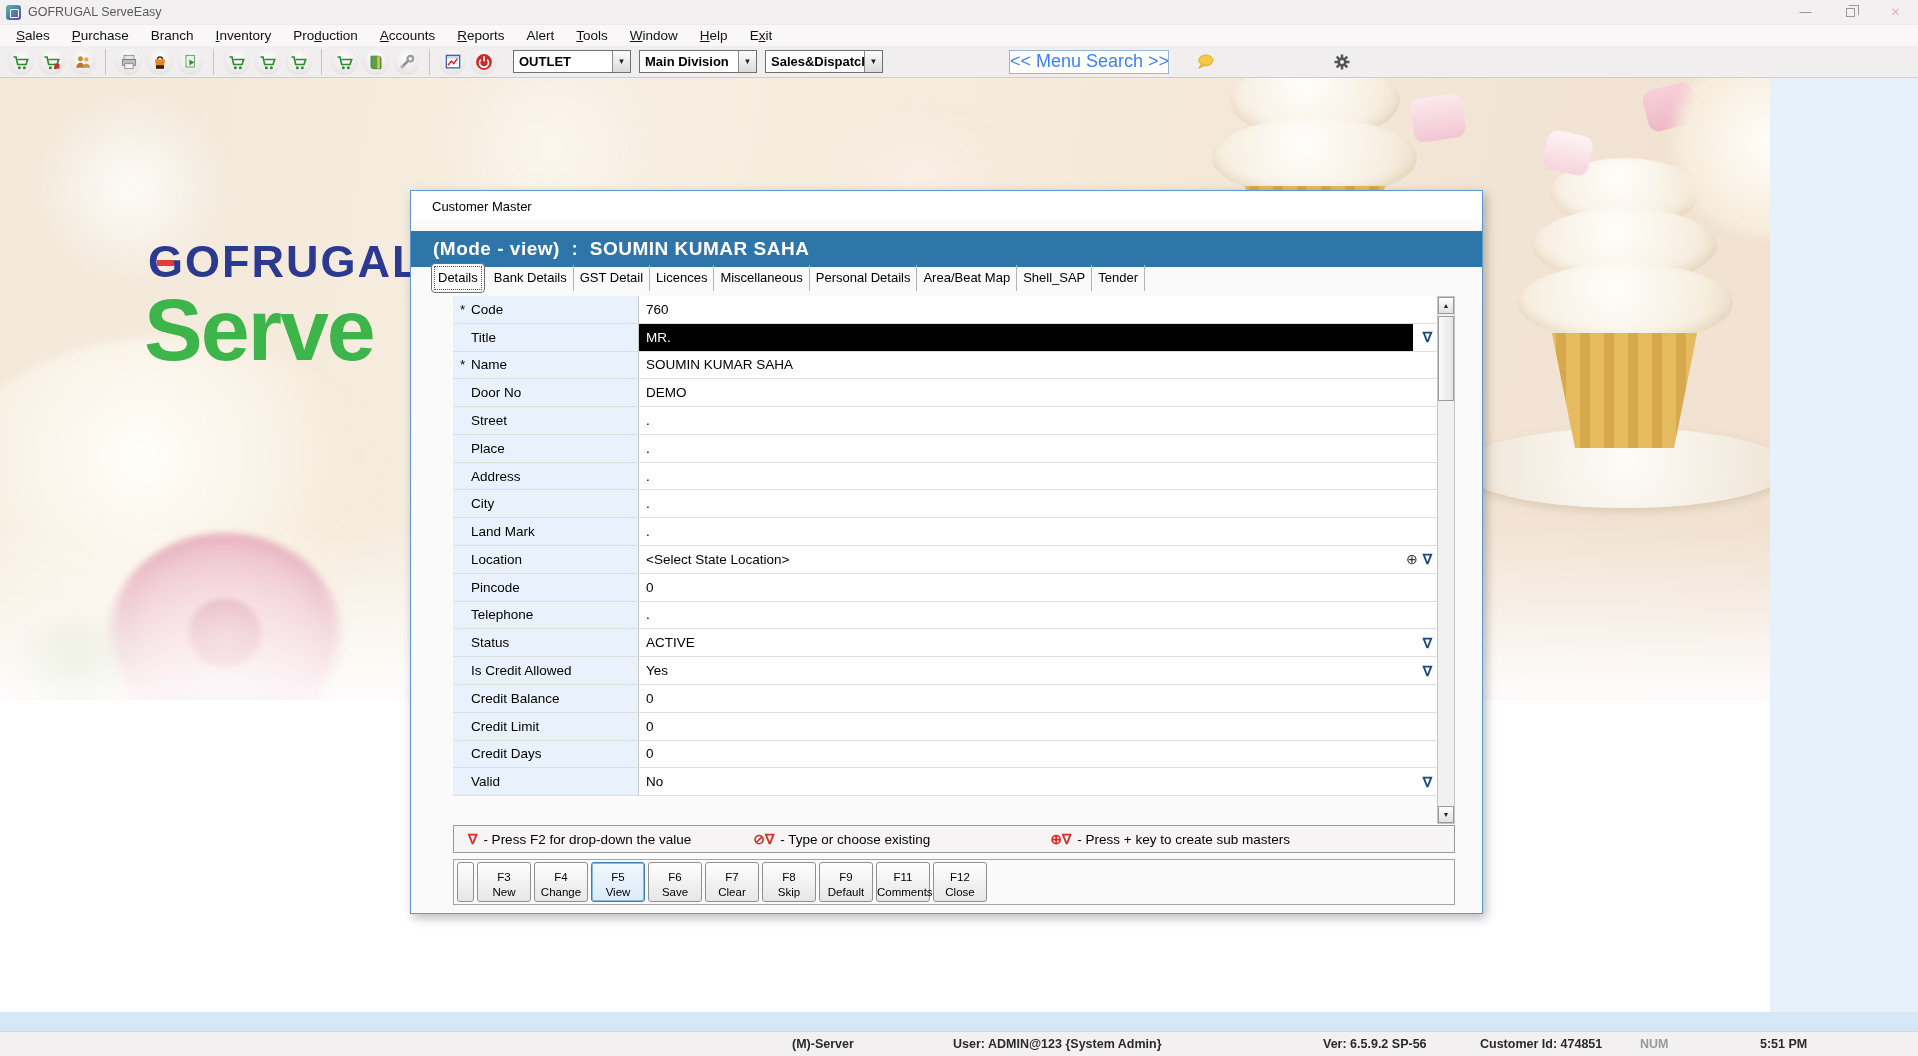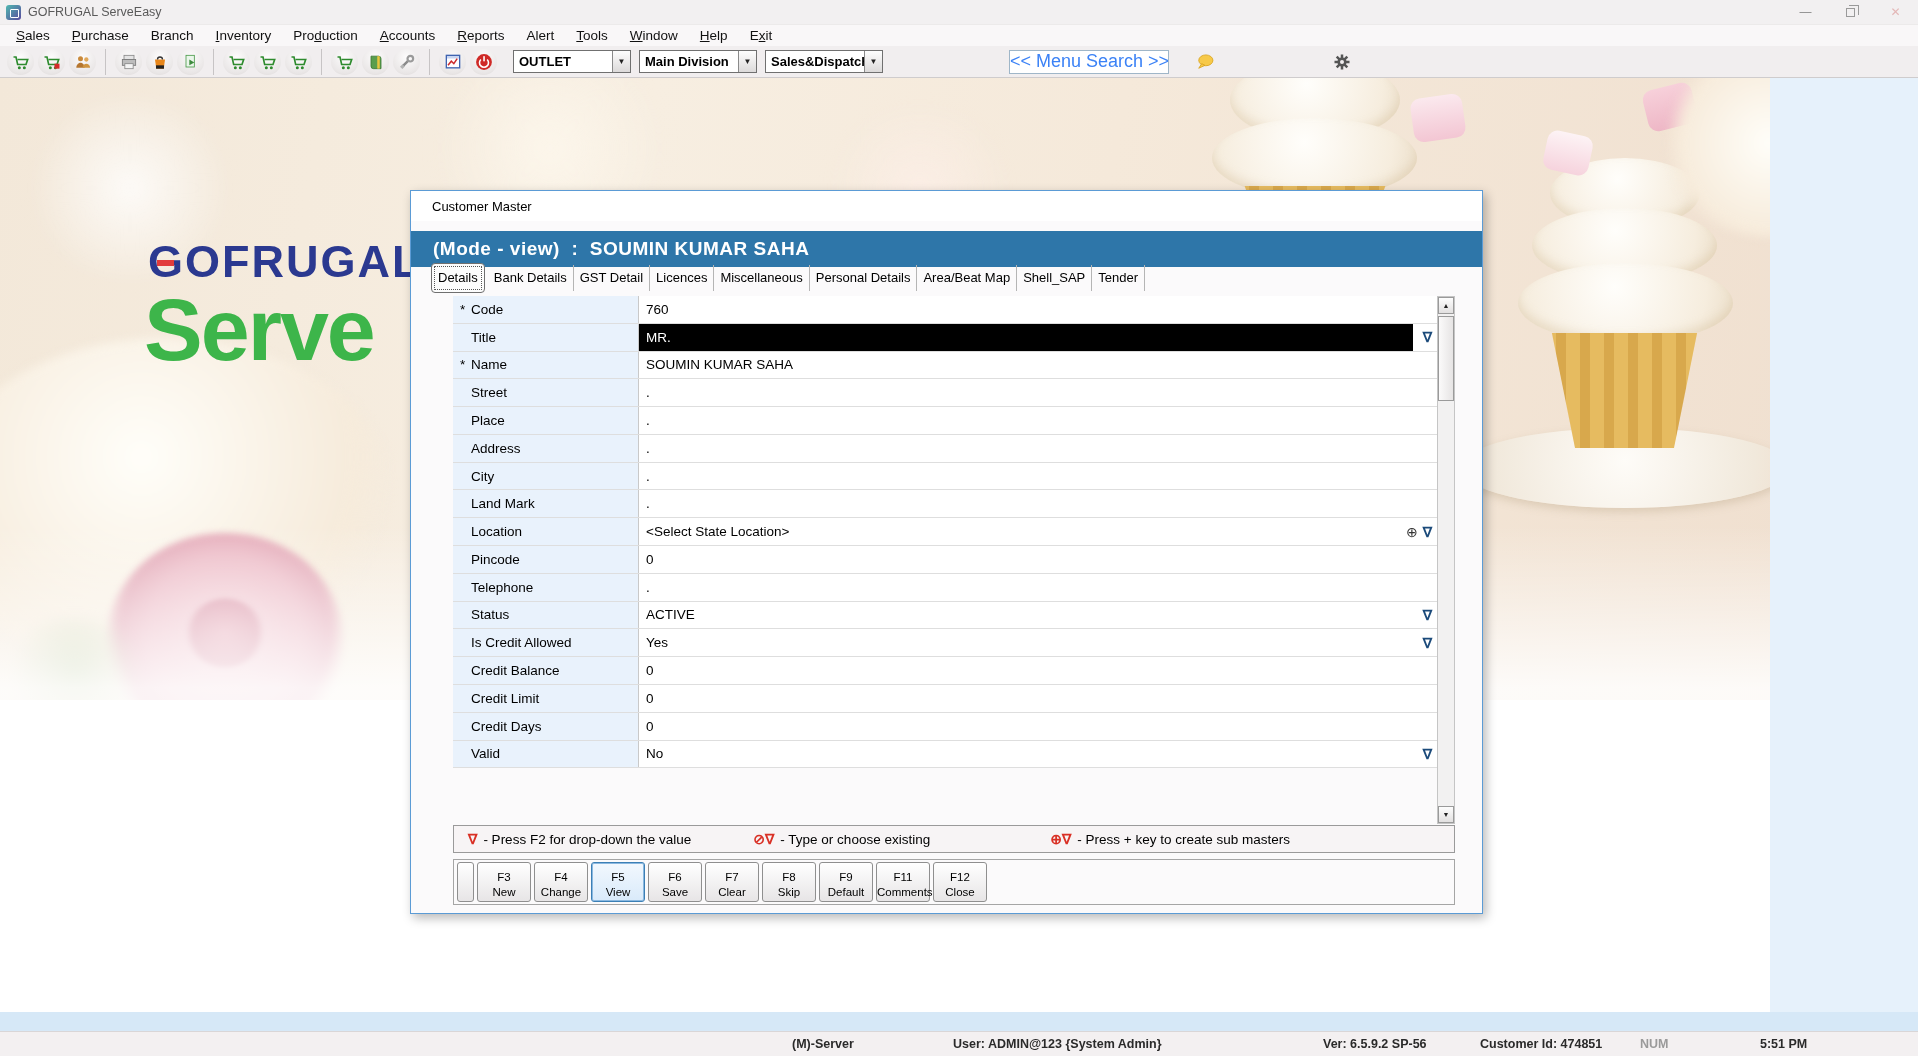--- a/index.html
+++ b/index.html
@@ -370,20 +370,33 @@
             </div>
             <div class="fvalue">
               <span class="vtext">SOUMIN KUMAR SAHA</span>
               <span class="mk">
                 <span class="plus"></span>
                 <span class="dd"></span>
               </span>
             </div>
           </div>
 
+          <div class="frow">
+            <div class="flabel">
+              <span class="req"></span>
+              <span>Door No</span>
+            </div>
+            <div class="fvalue">
+              <span class="vtext">DEMO</span>
+              <span class="mk">
+                <span class="plus"></span>
+                <span class="dd"></span>
+              </span>
+            </div>
+          </div>
 
           <div class="frow">
             <div class="flabel">
               <span class="req"></span>
               <span>Street</span>
             </div>
             <div class="fvalue">
               <span class="vtext">.</span>
               <span class="mk">
                 <span class="plus"></span>

